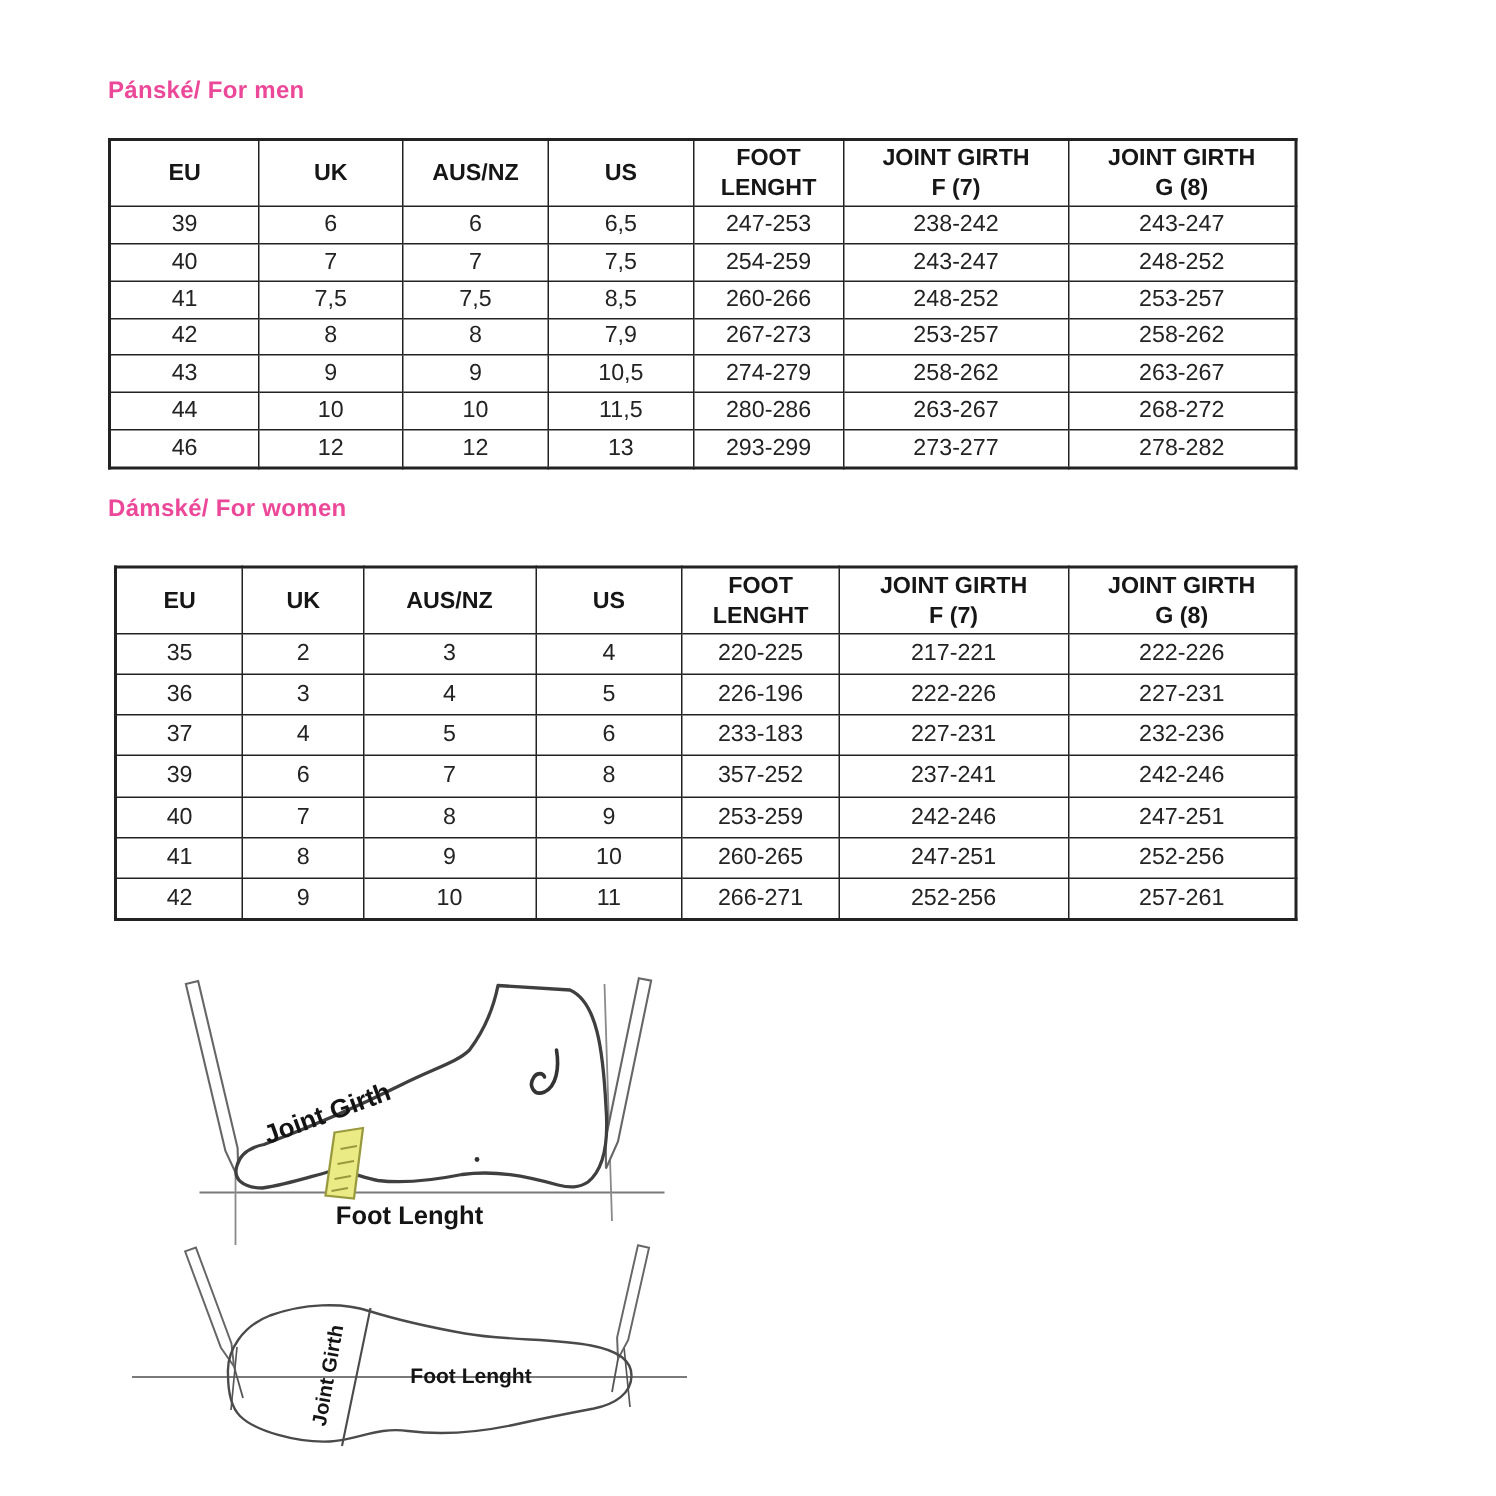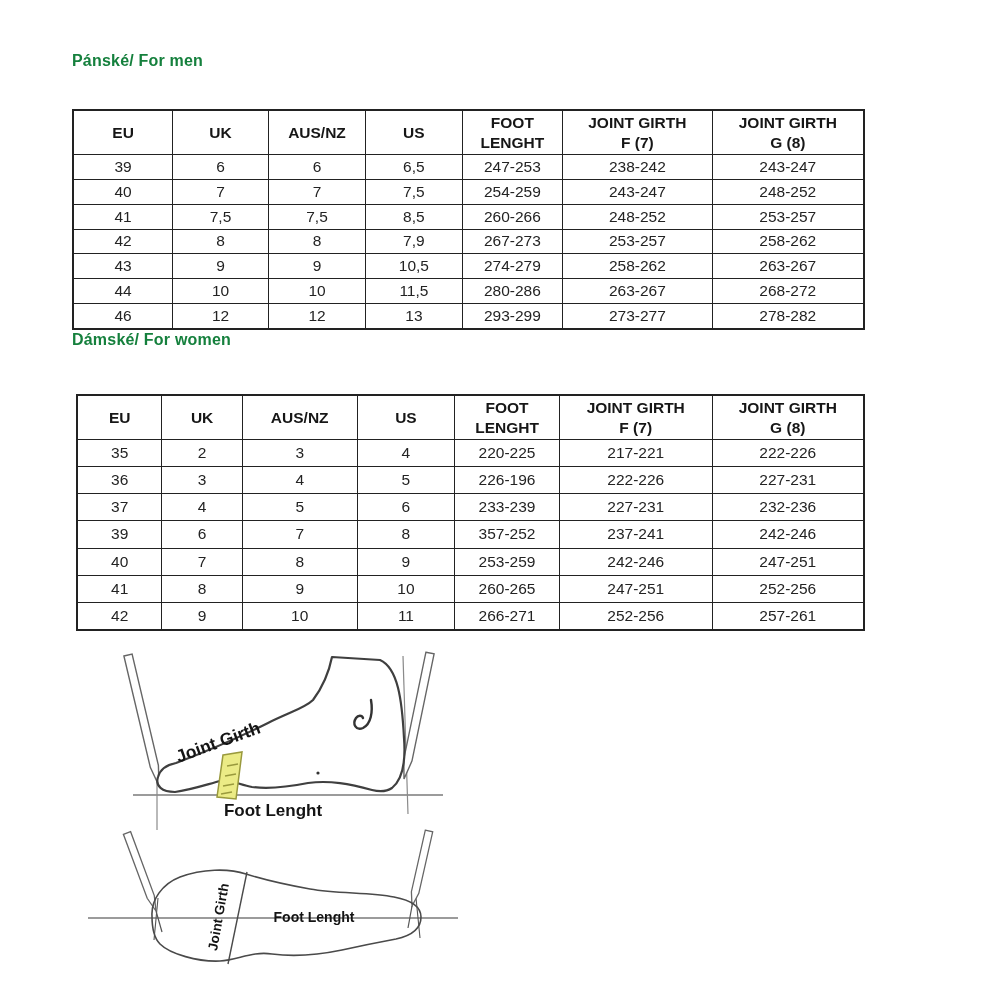--- a/index.html
+++ b/index.html
@@ -1,30 +1,29 @@
 <!DOCTYPE html>
 <html><head>
 <meta charset="utf-8">
 <style>
   html,body{margin:0;padding:0;}
   body{
     width:997px;height:997px;background:#ffffff;position:relative;
     font-family:"Liberation Sans", sans-serif;color:#1d1d1d;overflow:hidden;
   }
   .section-title{
-    position:absolute;font-weight:bold;font-size:16px;color:#15803d;
+    position:absolute;font-weight:bold;font-size:16px;color:#ec4899;
     letter-spacing:.2px;white-space:nowrap;
   }
   #title-men{left:72px;top:52px;}
   #title-women{left:72px;top:331px;}
 
   table.size{
     position:absolute;border-collapse:collapse;table-layout:fixed;background:#fff;
     border:2px solid #222;
-    margin-top:17px;
   }
   table.size th, table.size td{
     border:1.8px solid #222;text-align:center;vertical-align:middle;
     padding:0;overflow:hidden;
   }
   table.size th{
     font-size:15.5px;font-weight:bold;white-space:pre-line;line-height:1.28;height:43px;color:#161616;
   }
   table.size td{font-size:15.5px;color:#232323;}
   #table-men{left:72px;top:92px;width:793px;height:221px;}
@@ -176,21 +175,21 @@
         <td>5</td>
         <td>226-196</td>
         <td>222-226</td>
         <td>227-231</td>
       </tr>
       <tr>
         <td>37</td>
         <td>4</td>
         <td>5</td>
         <td>6</td>
-        <td>233-239</td>
+        <td>233-183</td>
         <td>227-231</td>
         <td>232-236</td>
       </tr>
       <tr>
         <td>39</td>
         <td>6</td>
         <td>7</td>
         <td>8</td>
         <td>357-252</td>
         <td>237-241</td>

